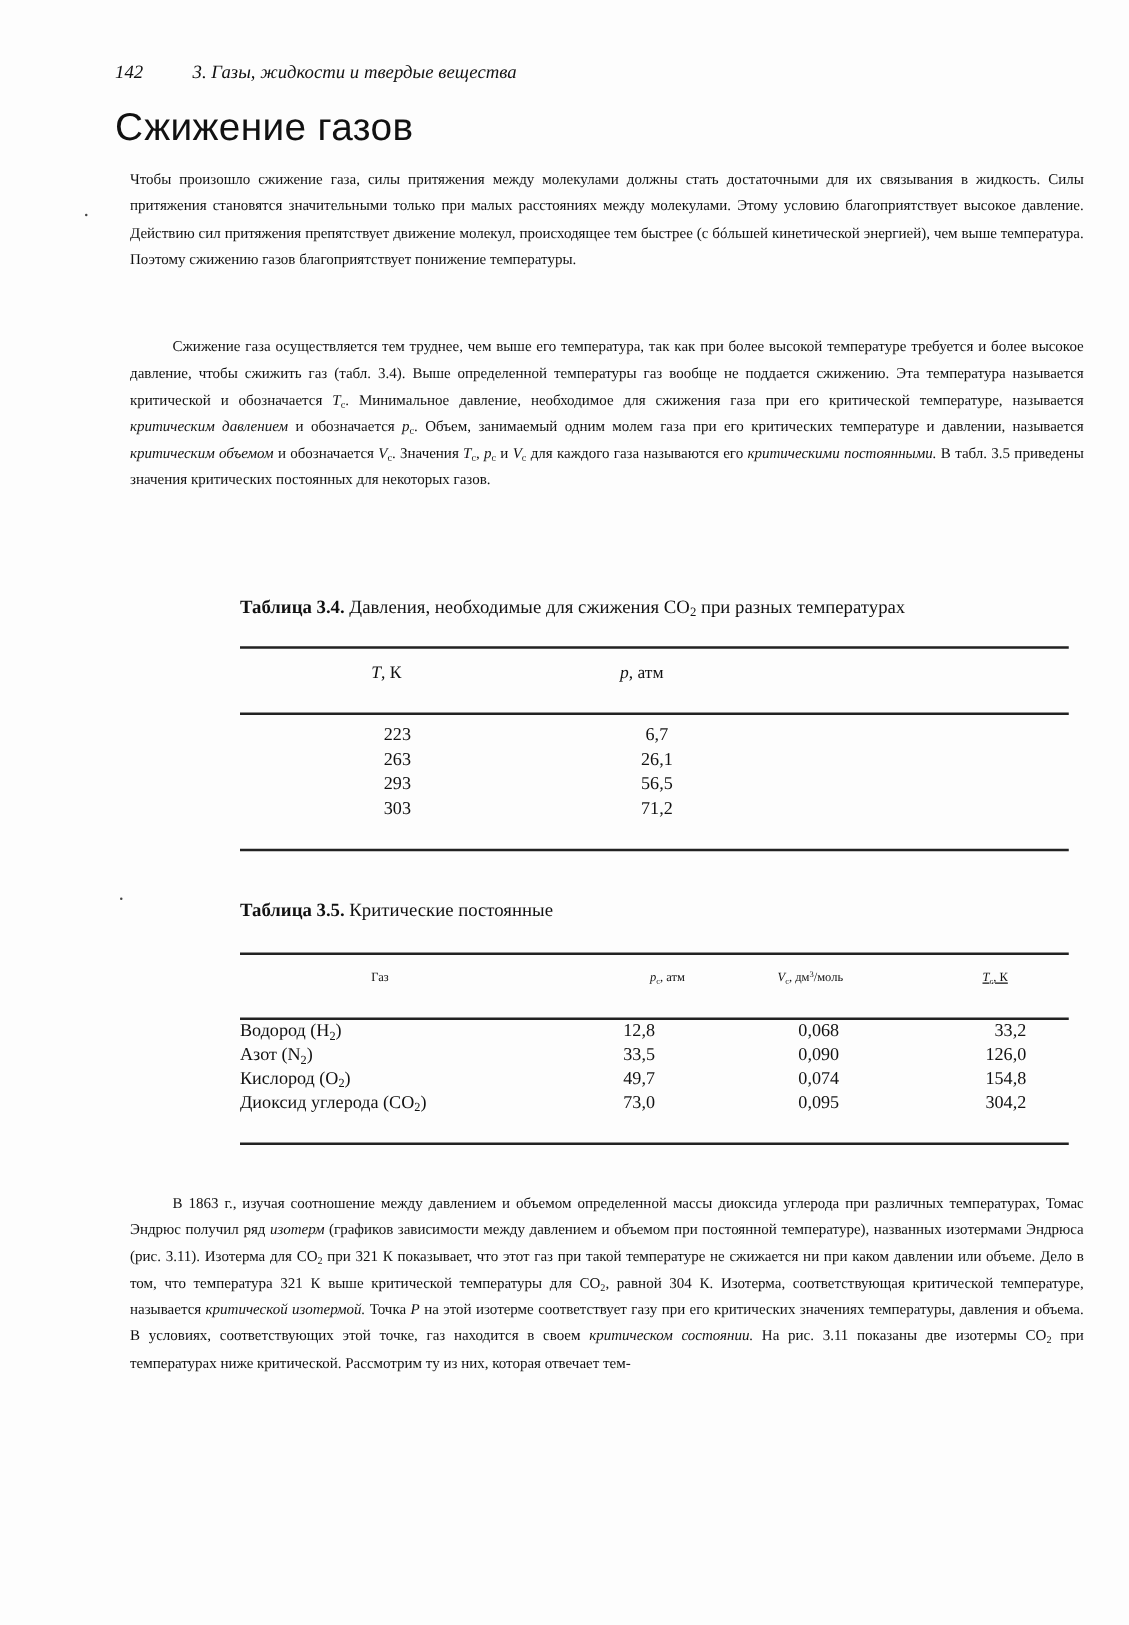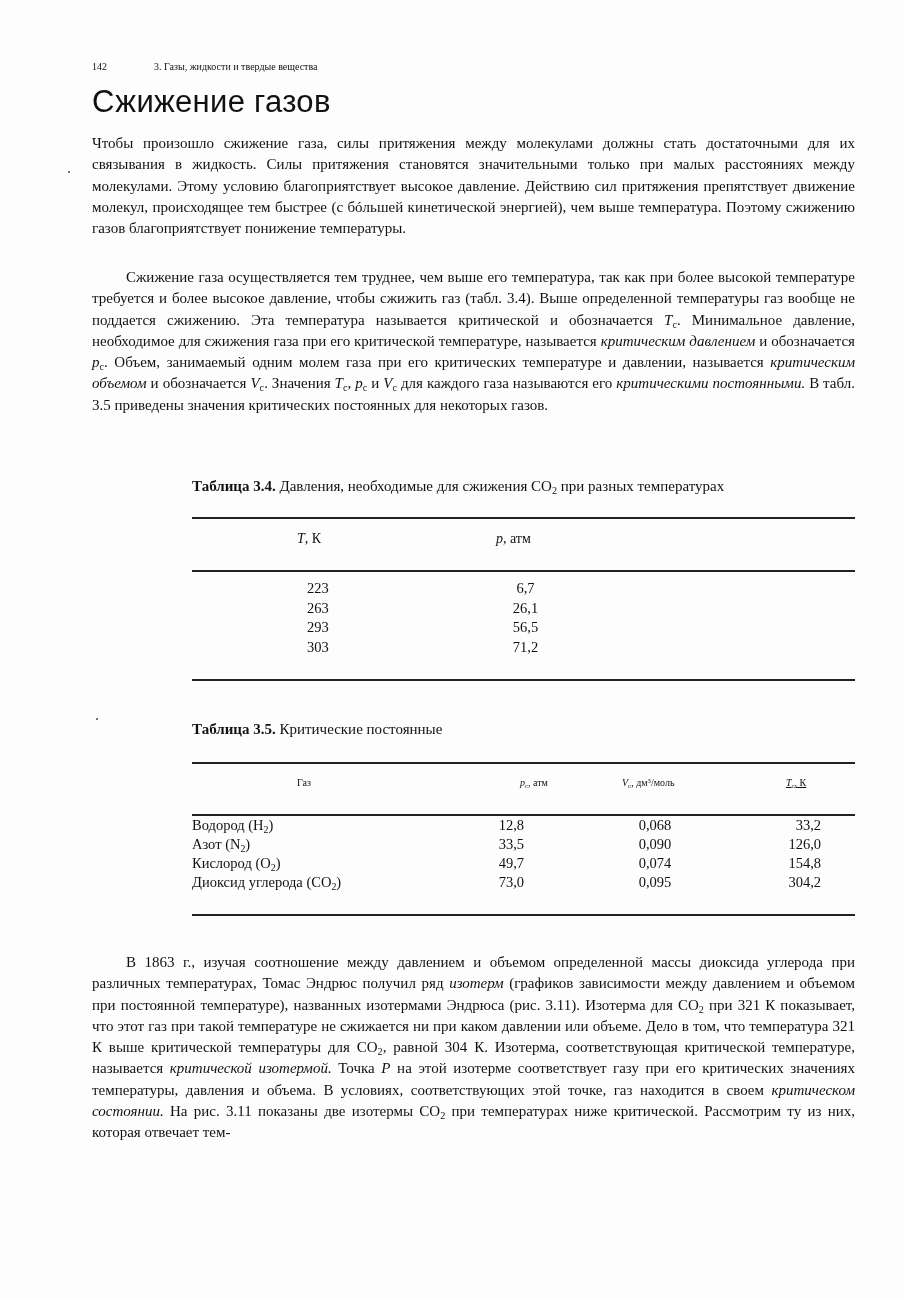--- a/index.html
+++ b/index.html
@@ -1,28 +1,28 @@
 <!DOCTYPE html>
 <html><head>
 <meta charset="utf-8">
 <style>
   html, body { margin: 0; padding: 0; background: #fdfdfd; }
   body {
     width: 903px; height: 1300px; position: relative; overflow: hidden;
     font-family: "Liberation Serif", "DejaVu Serif", serif; color: #111;
   }
   .abs { position: absolute; }
-  .running-head { left: 92px; top: 61px; font-size: 10px; }
+  .running-head { left: 92px; top: 50px; font-size: 15px; font-style: italic; }
   .running-head .pg { display: inline-block; width: 62px; }
   .title {
     left: 92px; top: 84px; font-family: "Liberation Sans", "DejaVu Sans", sans-serif;
     font-size: 31px; letter-spacing: 0.3px;
   }
   .para {
-    left: 92px; width: 763px; font-size: 15px; line-height: 21.3px;
+    left: 104px; width: 763px; font-size: 12px; line-height: 21.3px;
     text-align: justify; text-align-last: left;
   }
   .para .indent { display: inline-block; width: 34px; }
   .p1 { top: 133px; }
   .p2 { top: 267px; }
   .p3 { top: 952px; }
   i { font-style: italic; }
   sub { font-size: 0.68em; vertical-align: -0.3em; line-height: 0; }
   sup { font-size: 0.68em; vertical-align: 0.45em; line-height: 0; }
   .dot { width: 2px; height: 2px; background: #444; border-radius: 1px; }

